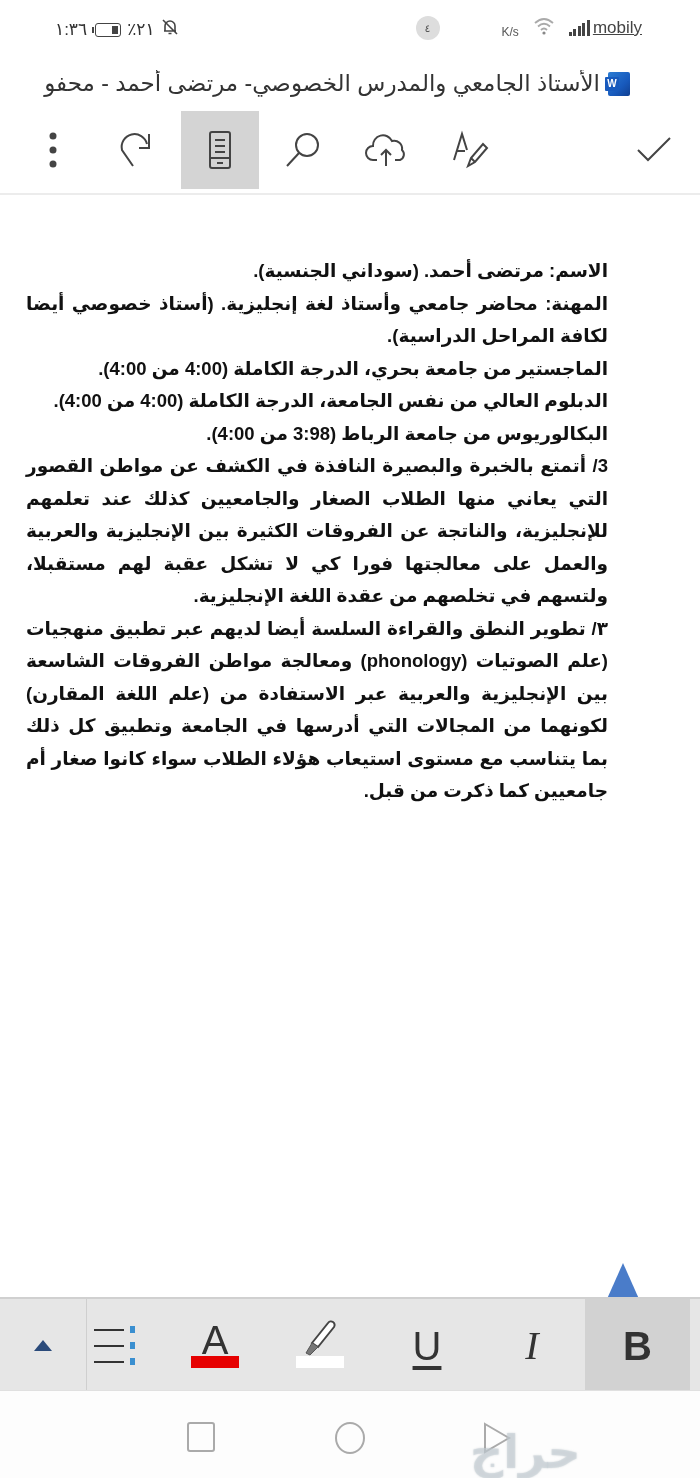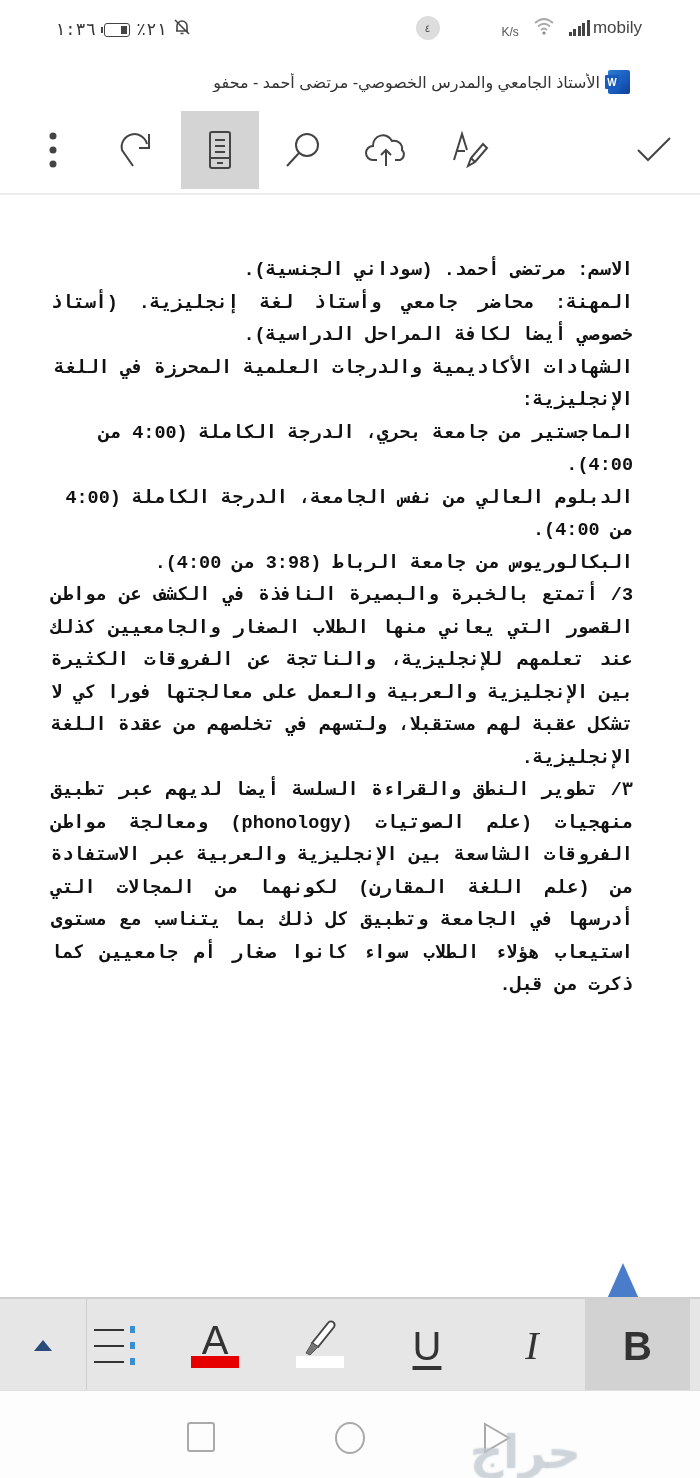--- a/index.html
+++ b/index.html
@@ -1,44 +1,44 @@
 <!DOCTYPE html>
 <html><head>
   <meta charset="utf-8">
   <style>
     * { box-sizing: border-box; margin: 0; padding: 0; }
     html, body { width: 700px; height: 1478px; background: #ffffff; overflow: hidden; }
     body { font-family: "Liberation Sans", "DejaVu Sans", sans-serif; color: #1a1a1a; position: relative; }
 
     
     .status-bar { position: absolute; top: 0; left: 0; width: 700px; height: 60px; }
-    .sb-left { position: absolute; left: 55px; top: 18px; display: flex; align-items: center; gap: 6px; font-size: 17px; color: #333; font-family: Liberation Mono, monospace; }
+    .sb-left { position: absolute; left: 55px; top: 18px; display: flex; align-items: center; gap: 6px; font-size: 17px; color: #333; }
     .battery { width: 26px; height: 14px; border: 1.5px solid #444; border-radius: 3px; position: relative; display: inline-block; margin-left: 2px; }
     .battery::before { content: ""; position: absolute; left: -4px; top: 3px; width: 2px; height: 6px; background: #444; }
     .battery-fill { position: absolute; right: 2px; top: 2px; width: 6px; height: 8px; background: #444; }
     .sb-right { position: absolute; right: 58px; top: 16px; display: flex; align-items: center; gap: 14px; font-size: 17px; color: #444; }
     .net-badge { width: 24px; height: 24px; border-radius: 50%; background: #ddd; font-size: 11px; display: flex; align-items: center; justify-content: center; color: #555; }
     .ks { font-size: 12px; color: #555; margin-top: 8px; padding-left: 48px; }
     .signal { display: inline-flex; align-items: flex-end; gap: 1.5px; height: 16px; }
     .signal i { display: block; width: 3px; background: #444; }
 
     
     .title-row { position: absolute; top: 70px; right: 70px; display: flex; align-items: center; gap: 8px; direction: rtl; }
     .word-icon { width: 22px; height: 24px; background: linear-gradient(135deg, #2b7cd3 0%, #185abd 60%, #103f91 100%); border-radius: 2px; position: relative; }
     .word-icon span { position: absolute; left: -3px; top: 5px; width: 14px; height: 14px; background: #185abd; color: #fff; font-size: 10px; font-weight: bold; display: flex; align-items: center; justify-content: center; border-radius: 1px; }
-    .doc-title { font-size: 16px; color: #333; white-space: nowrap; width: 560px; overflow: hidden; text-align: right; }
+    .doc-title { font-size: 23px; color: #333; white-space: nowrap; width: 560px; overflow: hidden; text-align: right; }
 
     
     .toolbar { position: absolute; top: 111px; left: 0; width: 700px; height: 84px; border-bottom: 2px solid #ececec; }
     .tb-btn { position: absolute; top: 0; height: 78px; width: 78px; display: flex; align-items: center; justify-content: center; }
     .tb-btn.active { background: #d4d4d4; }
     .tb-btn svg { stroke: #444; fill: none; stroke-width: 2; }
 
     
-    .doc { position: absolute; top: 255px; left: 51px; width: 582px; direction: rtl; text-align: right; font-weight: bold; font-size: 18.5px; line-height: 32.5px; color: #111; font-family: Liberation Mono, monospace; }
+    .doc { position: absolute; top: 255px; left: 26px; width: 582px; direction: rtl; text-align: right; font-weight: bold; font-size: 18.5px; line-height: 32.5px; color: #111; }
     .doc p { margin: 0; }
     .justify { text-align: justify; text-align-last: right; }
 
     
     .scroll-handle { position: absolute; left: 607px; top: 1263px; width: 0; height: 0; border-left: 16px solid transparent; border-right: 16px solid transparent; border-bottom: 36px solid #4a7cc9; }
 
     
     .format-bar { position: absolute; top: 1297px; left: 0; width: 700px; height: 93px; background: #e6e6e6; border-top: 2px solid #d0d0d0; }
     .fb-btn { position: absolute; top: 0; height: 93px; display: flex; align-items: center; justify-content: center; }
     .fb-divider { position: absolute; left: 86px; top: 0; width: 1px; height: 93px; background: #cfcfcf; }
@@ -70,21 +70,21 @@
   </div>
   <div class="sb-right">
     <span class="net-badge">٤</span>
     <span class="ks">K/s</span>
     <span>
       <svg width="22" height="18" viewBox="0 0 22 18">
           <path d="M2 6 Q11 -2 20 6 M5 9.5 Q11 4 17 9.5 M8 13 Q11 10 14 13" stroke="#aaa" stroke-width="1.8" fill="none"></path>
           <circle cx="11" cy="16" r="1.6" fill="#888"></circle>
         </svg>
     </span>
-    <span style="display:flex;align-items:center;gap:3px;">
+    <span style="display:flex;align-items:center;gap:3px;text-decoration:underline;">
       <span class="signal">
           <i style="height:4px"></i>
           <i style="height:7px"></i>
           <i style="height:10px"></i>
           <i style="height:13px"></i>
           <i style="height:16px"></i>
         </span>
       <span>mobily</span>
     </span>
   </div>
@@ -142,21 +142,20 @@
   <div class="tb-btn" style="left:615px;">
     <svg width="40" height="40" viewBox="0 0 40 40">
         <path d="M4 20 L14 30 L36 8"></path>
       </svg>
   </div>
 </div>
 
 <div class="doc">
   <p>الاسم: مرتضى أحمد. (سوداني الجنسية).</p>
   <p class="justify">المهنة: محاضر جامعي وأستاذ لغة إنجليزية. (أستاذ خصوصي أيضا لكافة المراحل الدراسية).</p>
-  <p>الشهادات الأكاديمية والدرجات العلمية المحرزة في اللغة الإنجليزية:</p>
   <p>الماجستير من جامعة بحري، الدرجة الكاملة (4:00 من 4:00).</p>
   <p>الدبلوم العالي من نفس الجامعة، الدرجة الكاملة (4:00 من 4:00).</p>
   <p>البكالوريوس من جامعة الرباط (3:98 من 4:00).</p>
   <p class="justify">3/ أتمتع بالخبرة والبصيرة النافذة في الكشف عن مواطن القصور التي يعاني منها الطلاب الصغار والجامعيين كذلك عند تعلمهم للإنجليزية، والناتجة عن الفروقات الكثيرة بين الإنجليزية والعربية والعمل على معالجتها فورا كي لا تشكل عقبة لهم مستقبلا، ولتسهم في تخلصهم من عقدة اللغة الإنجليزية.</p>
   <p class="justify">٣/ تطوير النطق والقراءة السلسة أيضا لديهم عبر تطبيق منهجيات (علم الصوتيات (phonology) ومعالجة مواطن الفروقات الشاسعة بين الإنجليزية والعربية عبر الاستفادة من (علم اللغة المقارن) لكونهما من المجالات التي أدرسها في الجامعة وتطبيق كل ذلك بما يتناسب مع مستوى استيعاب هؤلاء الطلاب سواء كانوا صغار أم جامعيين كما ذكرت من قبل.</p>
 </div>
 
 <div class="scroll-handle"></div>
 
 <div class="format-bar">

